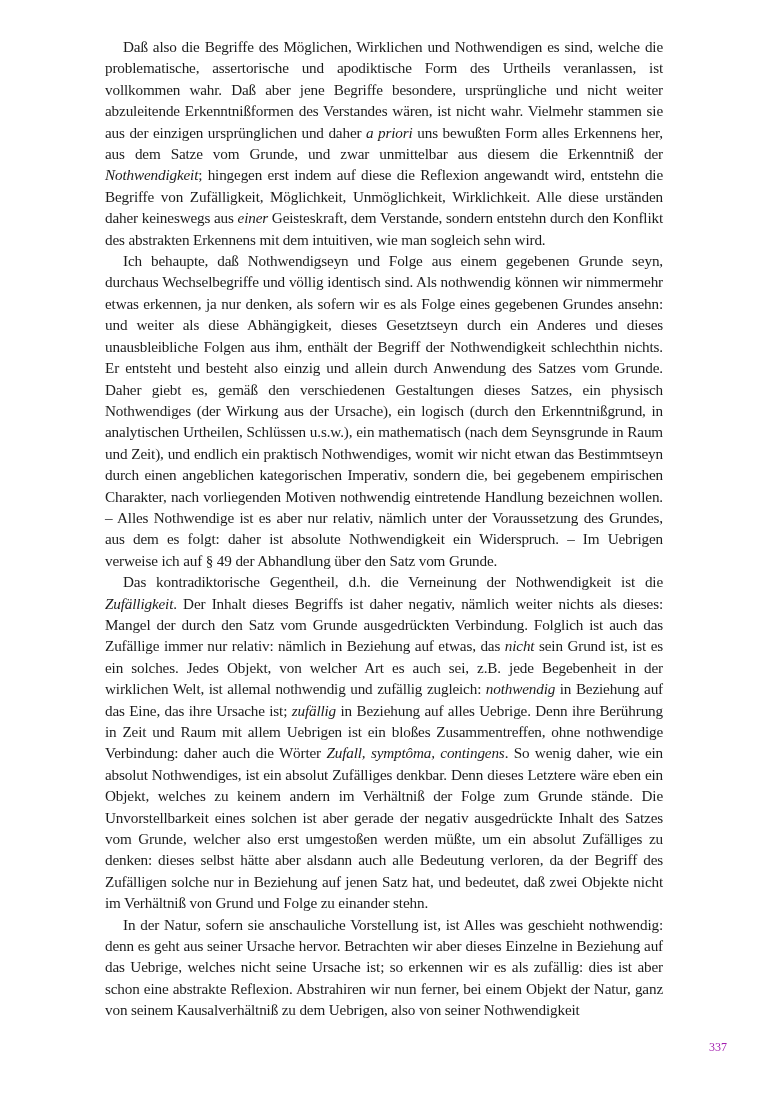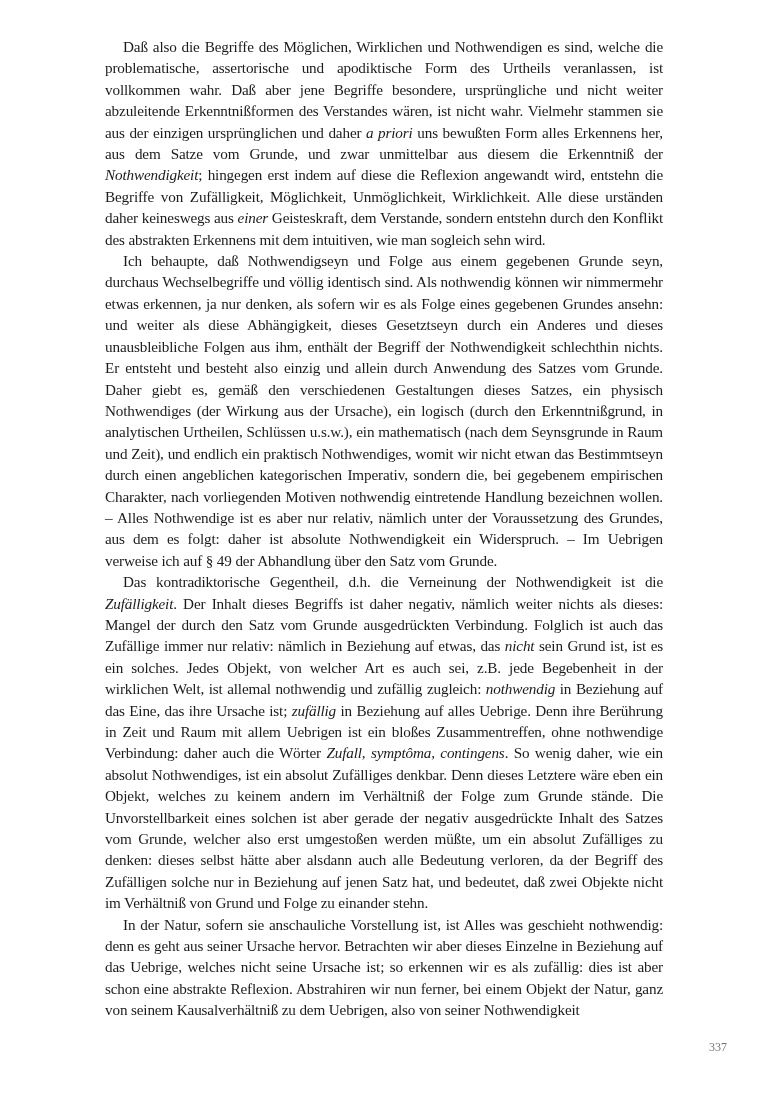--- a/index.html
+++ b/index.html
@@ -35,21 +35,21 @@
   }
   .it {
     font-style: italic;
   }
   .page-number {
     position: absolute;
     top: 1040px;
     right: 43px;
     font-size: 12px;
     line-height: 14px;
-    color: #737373;
+    color: #a21caf;
     text-align: center;
   }
 </style>
 </head>
 <body>
 
 <div class="page">
   <div class="text-block">
       <p><span>Daß also die Begriffe des Möglichen, Wirklichen und Nothwendigen es sind, welche die problematische, assertorische und apodiktische Form des Urtheils veranlassen, ist vollkommen wahr. Daß aber jene Begriffe besondere, ursprüngliche und nicht weiter abzuleitende Erkenntnißformen des Verstandes wären, ist nicht wahr. Vielmehr stammen sie aus der einzigen ursprünglichen und daher </span><span class="it">a priori</span><span> uns bewußten Form alles Erkennens her, aus dem Satze vom Grunde, und zwar unmittelbar aus diesem die Erkenntniß der </span><span class="it">Nothwendigkeit</span><span>; hingegen erst indem auf diese die Reflexion angewandt wird, entstehn die Begriffe von Zufälligkeit, Möglichkeit, Unmöglichkeit, Wirklichkeit. Alle diese urständen daher keineswegs aus </span><span class="it">einer</span><span> Geisteskraft, dem Verstande, sondern entstehn durch den Konflikt des abstrakten Erkennens mit dem intuitiven, wie man sogleich sehn wird.</span></p>
       <p><span>Ich behaupte, daß Nothwendigseyn und Folge aus einem gegebenen Grunde seyn, durchaus Wechselbegriffe und völlig identisch sind. Als nothwendig können wir nimmermehr etwas erkennen, ja nur denken, als sofern wir es als Folge eines gegebenen Grundes ansehn: und weiter als diese Abhängigkeit, dieses Gesetztseyn durch ein Anderes und dieses unausbleibliche Folgen aus ihm, enthält der Begriff der Nothwendigkeit schlechthin nichts. Er entsteht und besteht also einzig und allein durch Anwendung des Satzes vom Grunde. Daher giebt es, gemäß den verschiedenen Gestaltungen dieses Satzes, ein physisch Nothwendiges (der Wirkung aus der Ursache), ein logisch (durch den Erkenntnißgrund, in analytischen Urtheilen, Schlüssen u.s.w.), ein mathematisch (nach dem Seynsgrunde in Raum und Zeit), und endlich ein praktisch Nothwendiges, womit wir nicht etwan das Bestimmtseyn durch einen angeblichen kategorischen Imperativ, sondern die, bei gegebenem empirischen Charakter, nach vorliegenden Motiven nothwendig eintretende Handlung bezeichnen wollen. – Alles Nothwendige ist es aber nur relativ, nämlich unter der Voraussetzung des Grundes, aus dem es folgt: daher ist absolute Nothwendigkeit ein Widerspruch. – Im Uebrigen verweise ich auf § 49 der Abhandlung über den Satz vom Grunde.</span></p>

